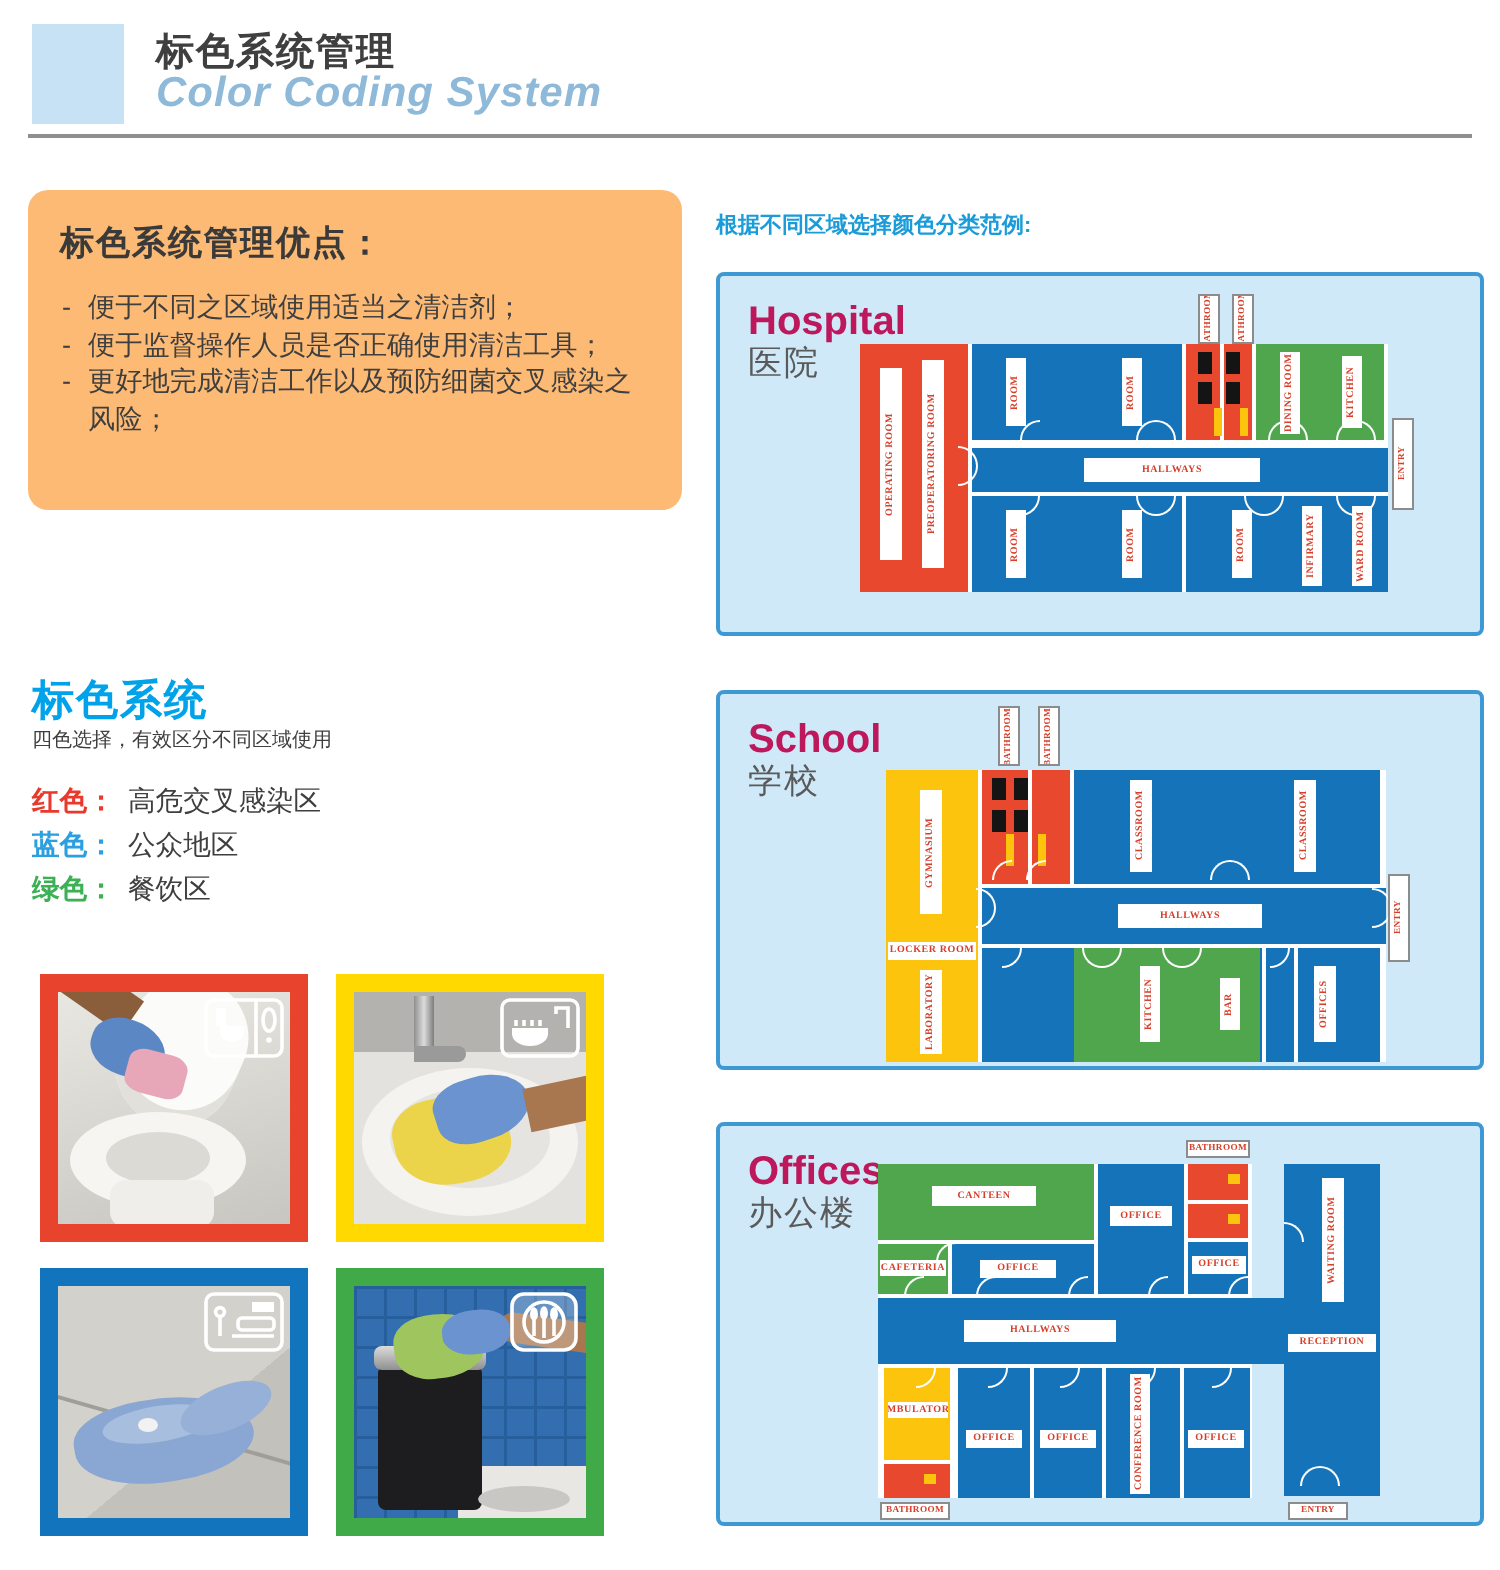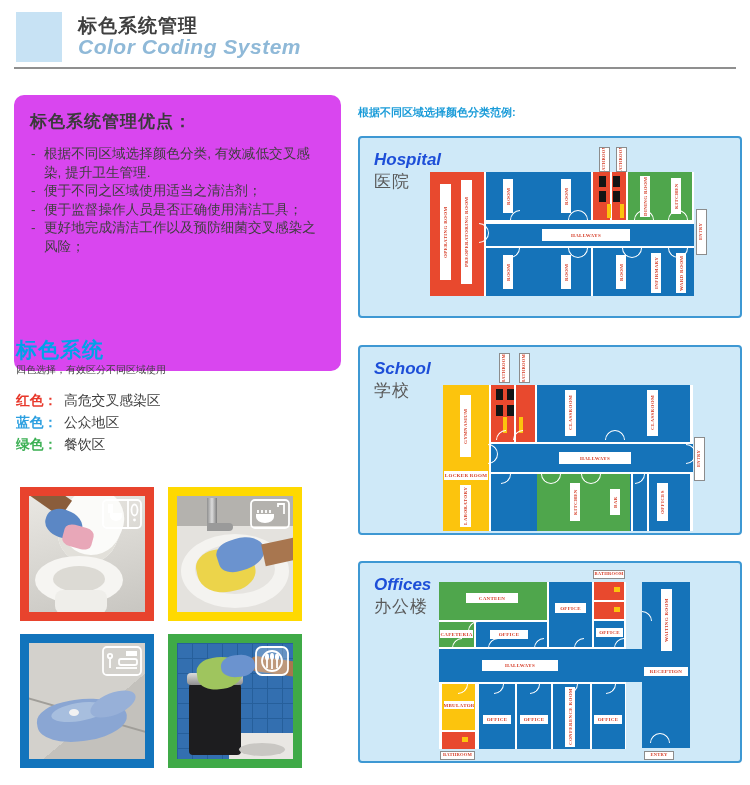--- a/index.html
+++ b/index.html
@@ -6,21 +6,21 @@
   body{width:750px;height:785px;background:#ffffff;font-family:"Liberation Sans","DejaVu Sans",sans-serif;position:relative;overflow:hidden;}
   .abs{position:absolute;}
 
   
   #hdr-square{left:16px;top:12px;width:46px;height:50px;background:#c7e2f4;}
   #hdr-title{left:78px;top:13px;font-size:19px;font-weight:bold;color:#3f3f3f;letter-spacing:1px;}
   #hdr-sub{left:78px;top:35px;font-size:21px;font-weight:bold;font-style:italic;color:#8fb9d8;letter-spacing:.5px;}
   #hdr-line{left:14px;top:67px;width:722px;height:2px;background:#8f8f8f;}
 
   
-  #adv-box{left:14px;top:95px;width:327px;height:276px;background:#d946ef;border-radius:10px;box-sizing:border-box;padding:15px 14px 0 16px;}
+  #adv-box{left:14px;top:95px;width:327px;height:160px;background:#fdba74;border-radius:10px;box-sizing:border-box;padding:15px 14px 0 16px;}
   #adv-title{font-size:17px;font-weight:bold;color:#3a3a3a;margin:0 0 12px 0;letter-spacing:1px;}
   #adv-box ul{list-style:none;margin:0;padding:0;}
   #adv-box li{position:relative;padding-left:14px;font-size:13.6px;line-height:18.5px;color:#3f3f3f;}
   #adv-box li::before{content:"-";position:absolute;left:1px;}
 
   
   #sys-title{left:16px;top:336px;font-size:21px;font-weight:bold;color:#00a2e9;letter-spacing:1px;}
   #sys-sub{left:16px;top:363px;font-size:10px;color:#3f3f3f;}
   #legend{left:16px;top:390px;width:300px;}
   .legend-row{display:flex;font-size:13.8px;line-height:22px;}
@@ -67,21 +67,21 @@
   .s4 .cloth{left:20px;top:14px;width:46px;height:32px;background:#9fc55e;border-radius:40% 55% 50% 45%;transform:rotate(-8deg);}
   .s4 .arm{right:-10px;top:16px;width:54px;height:15px;background:#a8764f;transform:rotate(8deg);border-radius:8px;}
   .s4 .glove{left:44px;top:12px;width:34px;height:22px;background:#6b93cf;border-radius:45%;transform:rotate(-6deg);}
 
   
   #ex-title{left:358px;top:105px;font-size:11px;font-weight:bold;color:#1b9cd9;}
   .panel{position:absolute;left:358px;width:384px;background:#cfe9f8;border:2px solid #3e98d3;border-radius:4px;box-sizing:border-box;}
   #panel-0{top:136px;height:182px;}
   #panel-1{top:345px;height:190px;}
   #panel-2{top:561px;height:202px;}
-  .p-en{position:absolute;left:14px;top:12px;font-size:17px;font-weight:bold;font-style:italic;color:#1d4ed8;}
+  .p-en{position:absolute;left:14px;top:12px;font-size:20px;font-weight:bold;color:#be185d;}
   .p-cn{position:absolute;left:14px;top:32px;font-size:17px;color:#5a5a5a;letter-spacing:1px;}
   .plan{position:absolute;}
   #plan-0{left:70px;top:8px;width:286px;height:160px;}
   #plan-1{left:81px;top:6px;width:292px;height:178px;}
   #plan-2{left:78px;top:18px;width:254px;height:172px;}
   .blk{position:absolute;}
   .plan-label{position:absolute;background:#fff;color:#d6402b;font-family:"Liberation Serif","DejaVu Serif",serif;font-weight:bold;font-size:5px;letter-spacing:.3px;display:flex;align-items:center;justify-content:center;text-align:center;line-height:1;white-space:nowrap;overflow:hidden;}
   .plan-label.v{writing-mode:vertical-rl;transform:rotate(180deg);}
   .plan-tab{position:absolute;background:#fff;border:1px solid #8c8c8c;color:#d6402b;font-family:"Liberation Serif","DejaVu Serif",serif;font-weight:bold;font-size:4.6px;letter-spacing:.2px;display:flex;align-items:center;justify-content:center;text-align:center;line-height:1;white-space:nowrap;overflow:hidden;box-sizing:border-box;}
   .plan-tab.v{writing-mode:vertical-rl;transform:rotate(180deg);}
@@ -93,21 +93,20 @@
 <body>
 
 <div class="abs" id="hdr-square"></div>
 <div class="abs" id="hdr-title">标色系统管理</div>
 <div class="abs" id="hdr-sub">Color Coding System</div>
 <div class="abs" id="hdr-line"></div>
 
 <div class="abs" id="adv-box">
   <p id="adv-title">标色系统管理优点：</p>
   <ul>
-      <li>根据不同区域选择颜色分类, 有效减低交叉感染, 提升卫生管理.</li>
       <li>便于不同之区域使用适当之清洁剂；</li>
       <li>便于监督操作人员是否正确使用清洁工具；</li>
       <li>更好地完成清洁工作以及预防细菌交叉感染之风险；</li>
     </ul>
 </div>
 
 <div class="abs" id="sys-title">标色系统</div>
 <div class="abs" id="sys-sub">四色选择，有效区分不同区域使用</div>
 <div class="abs" id="legend">
   <div class="legend-row">

